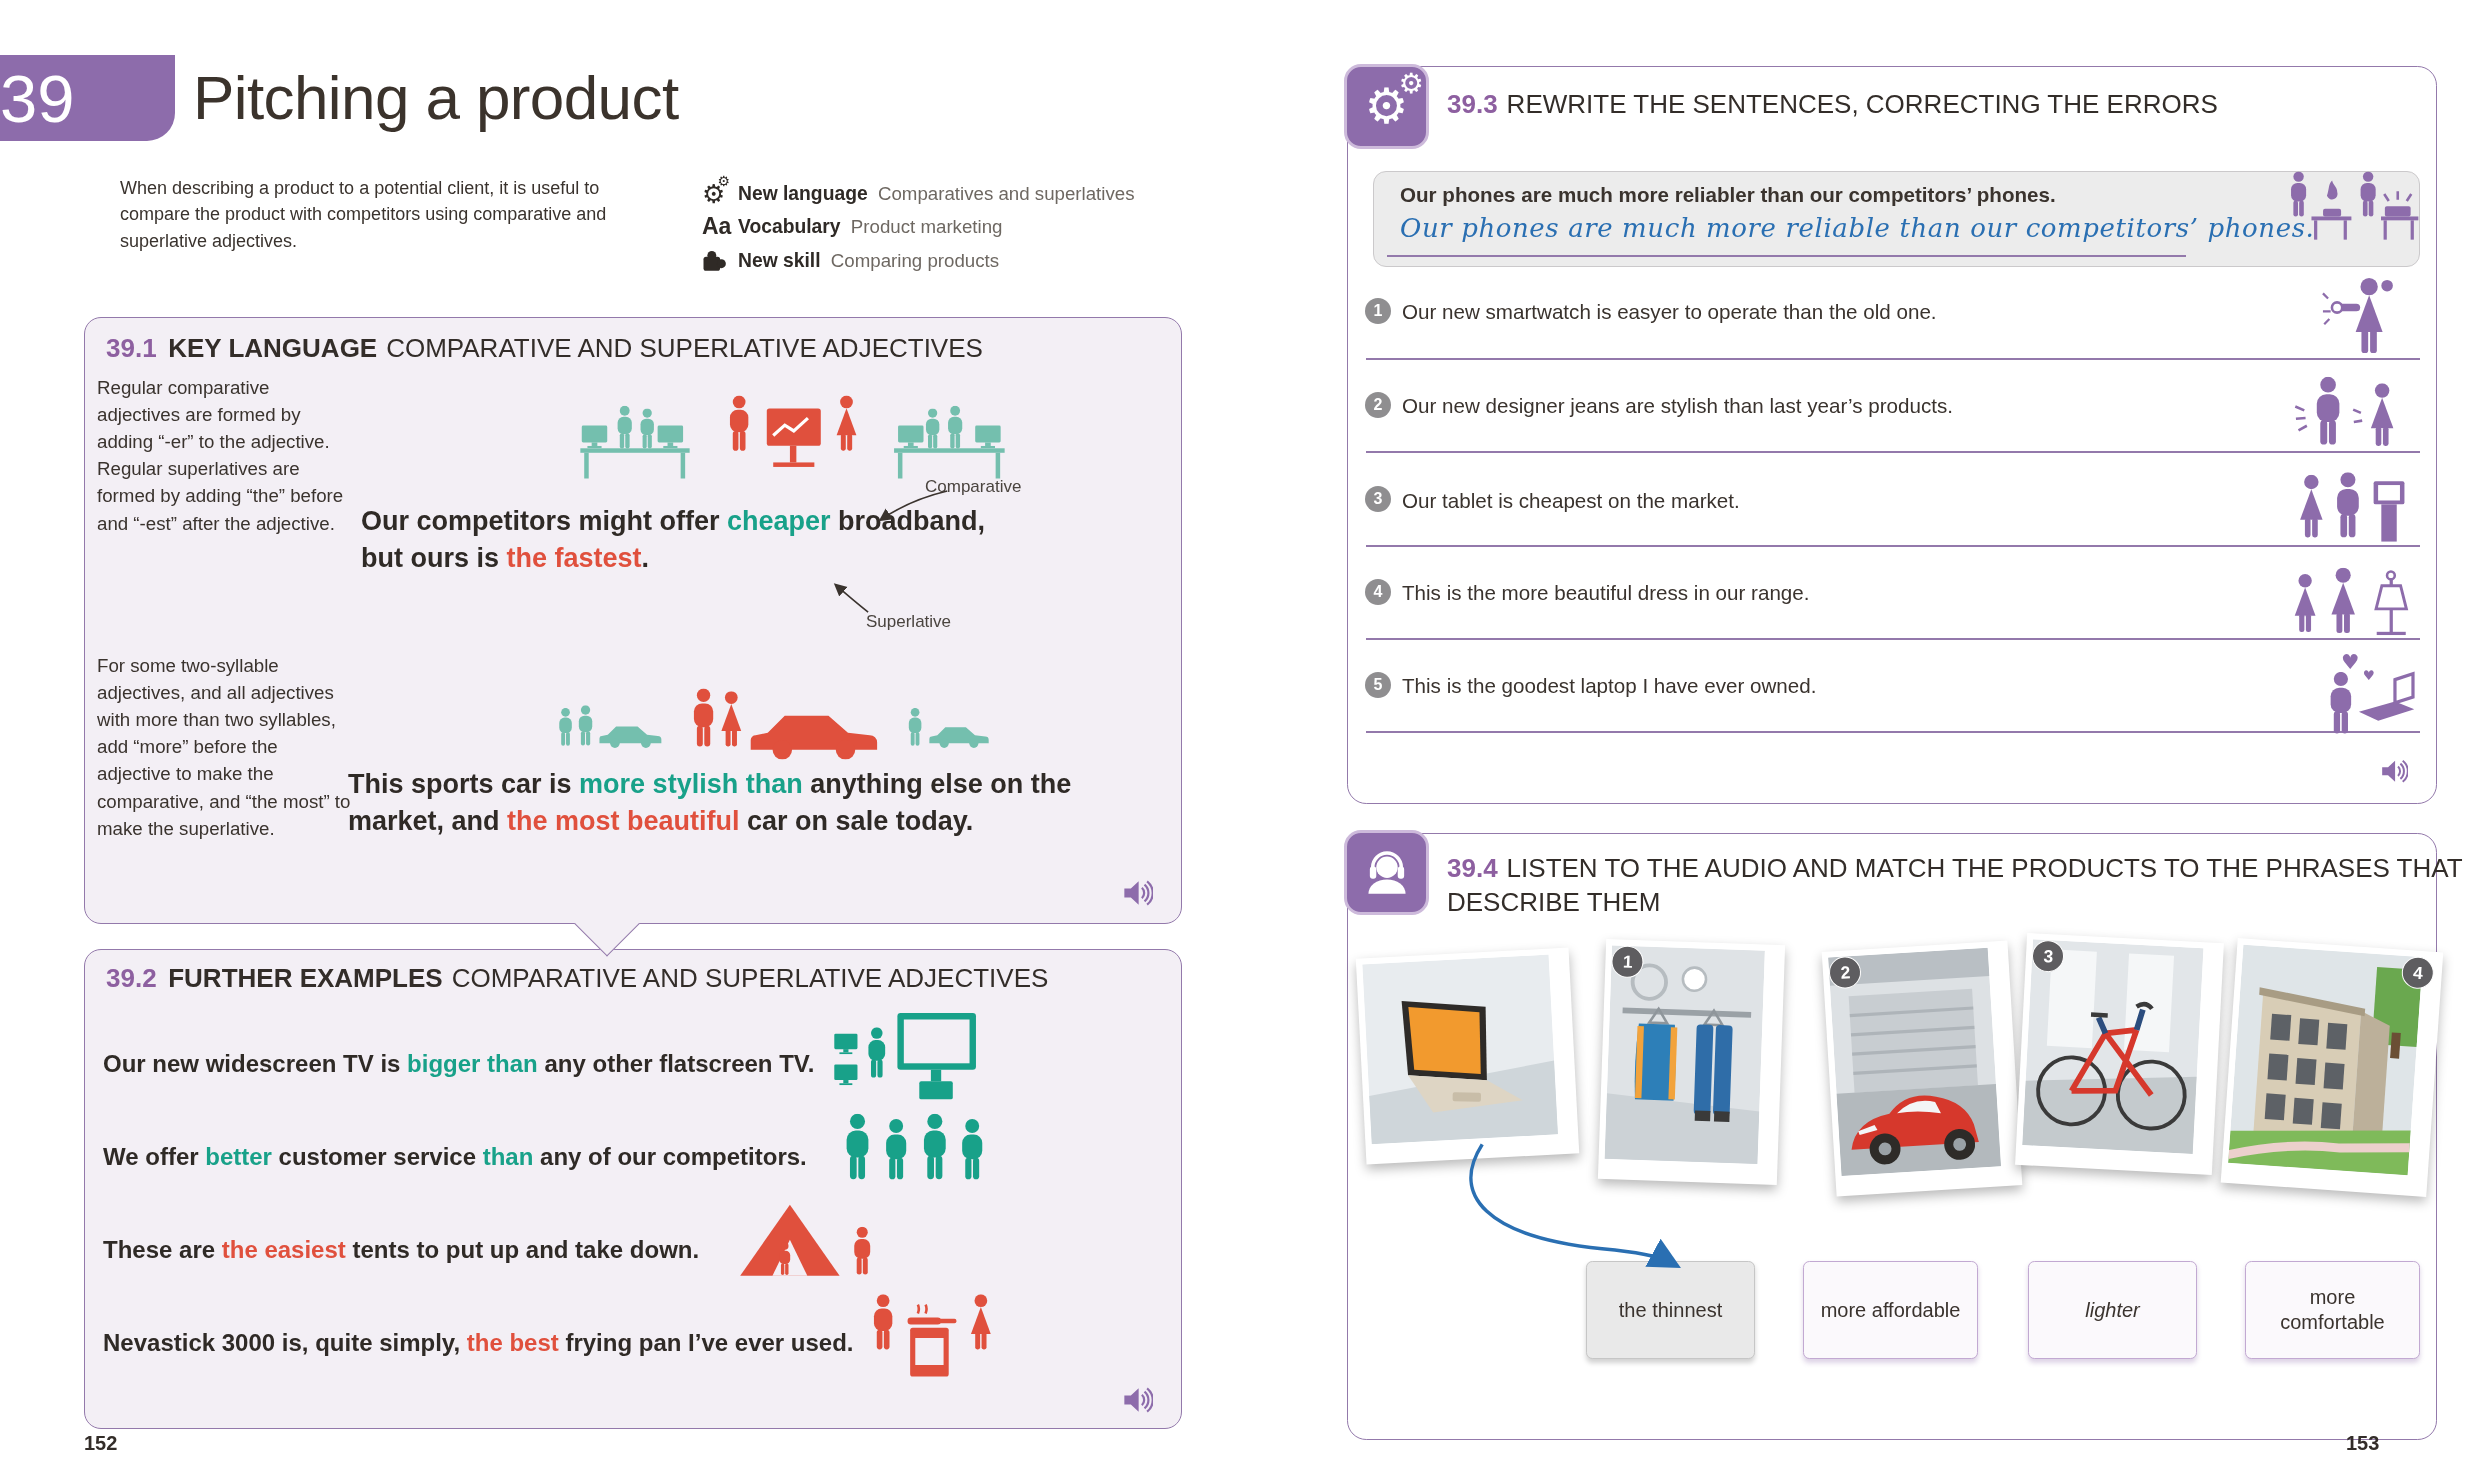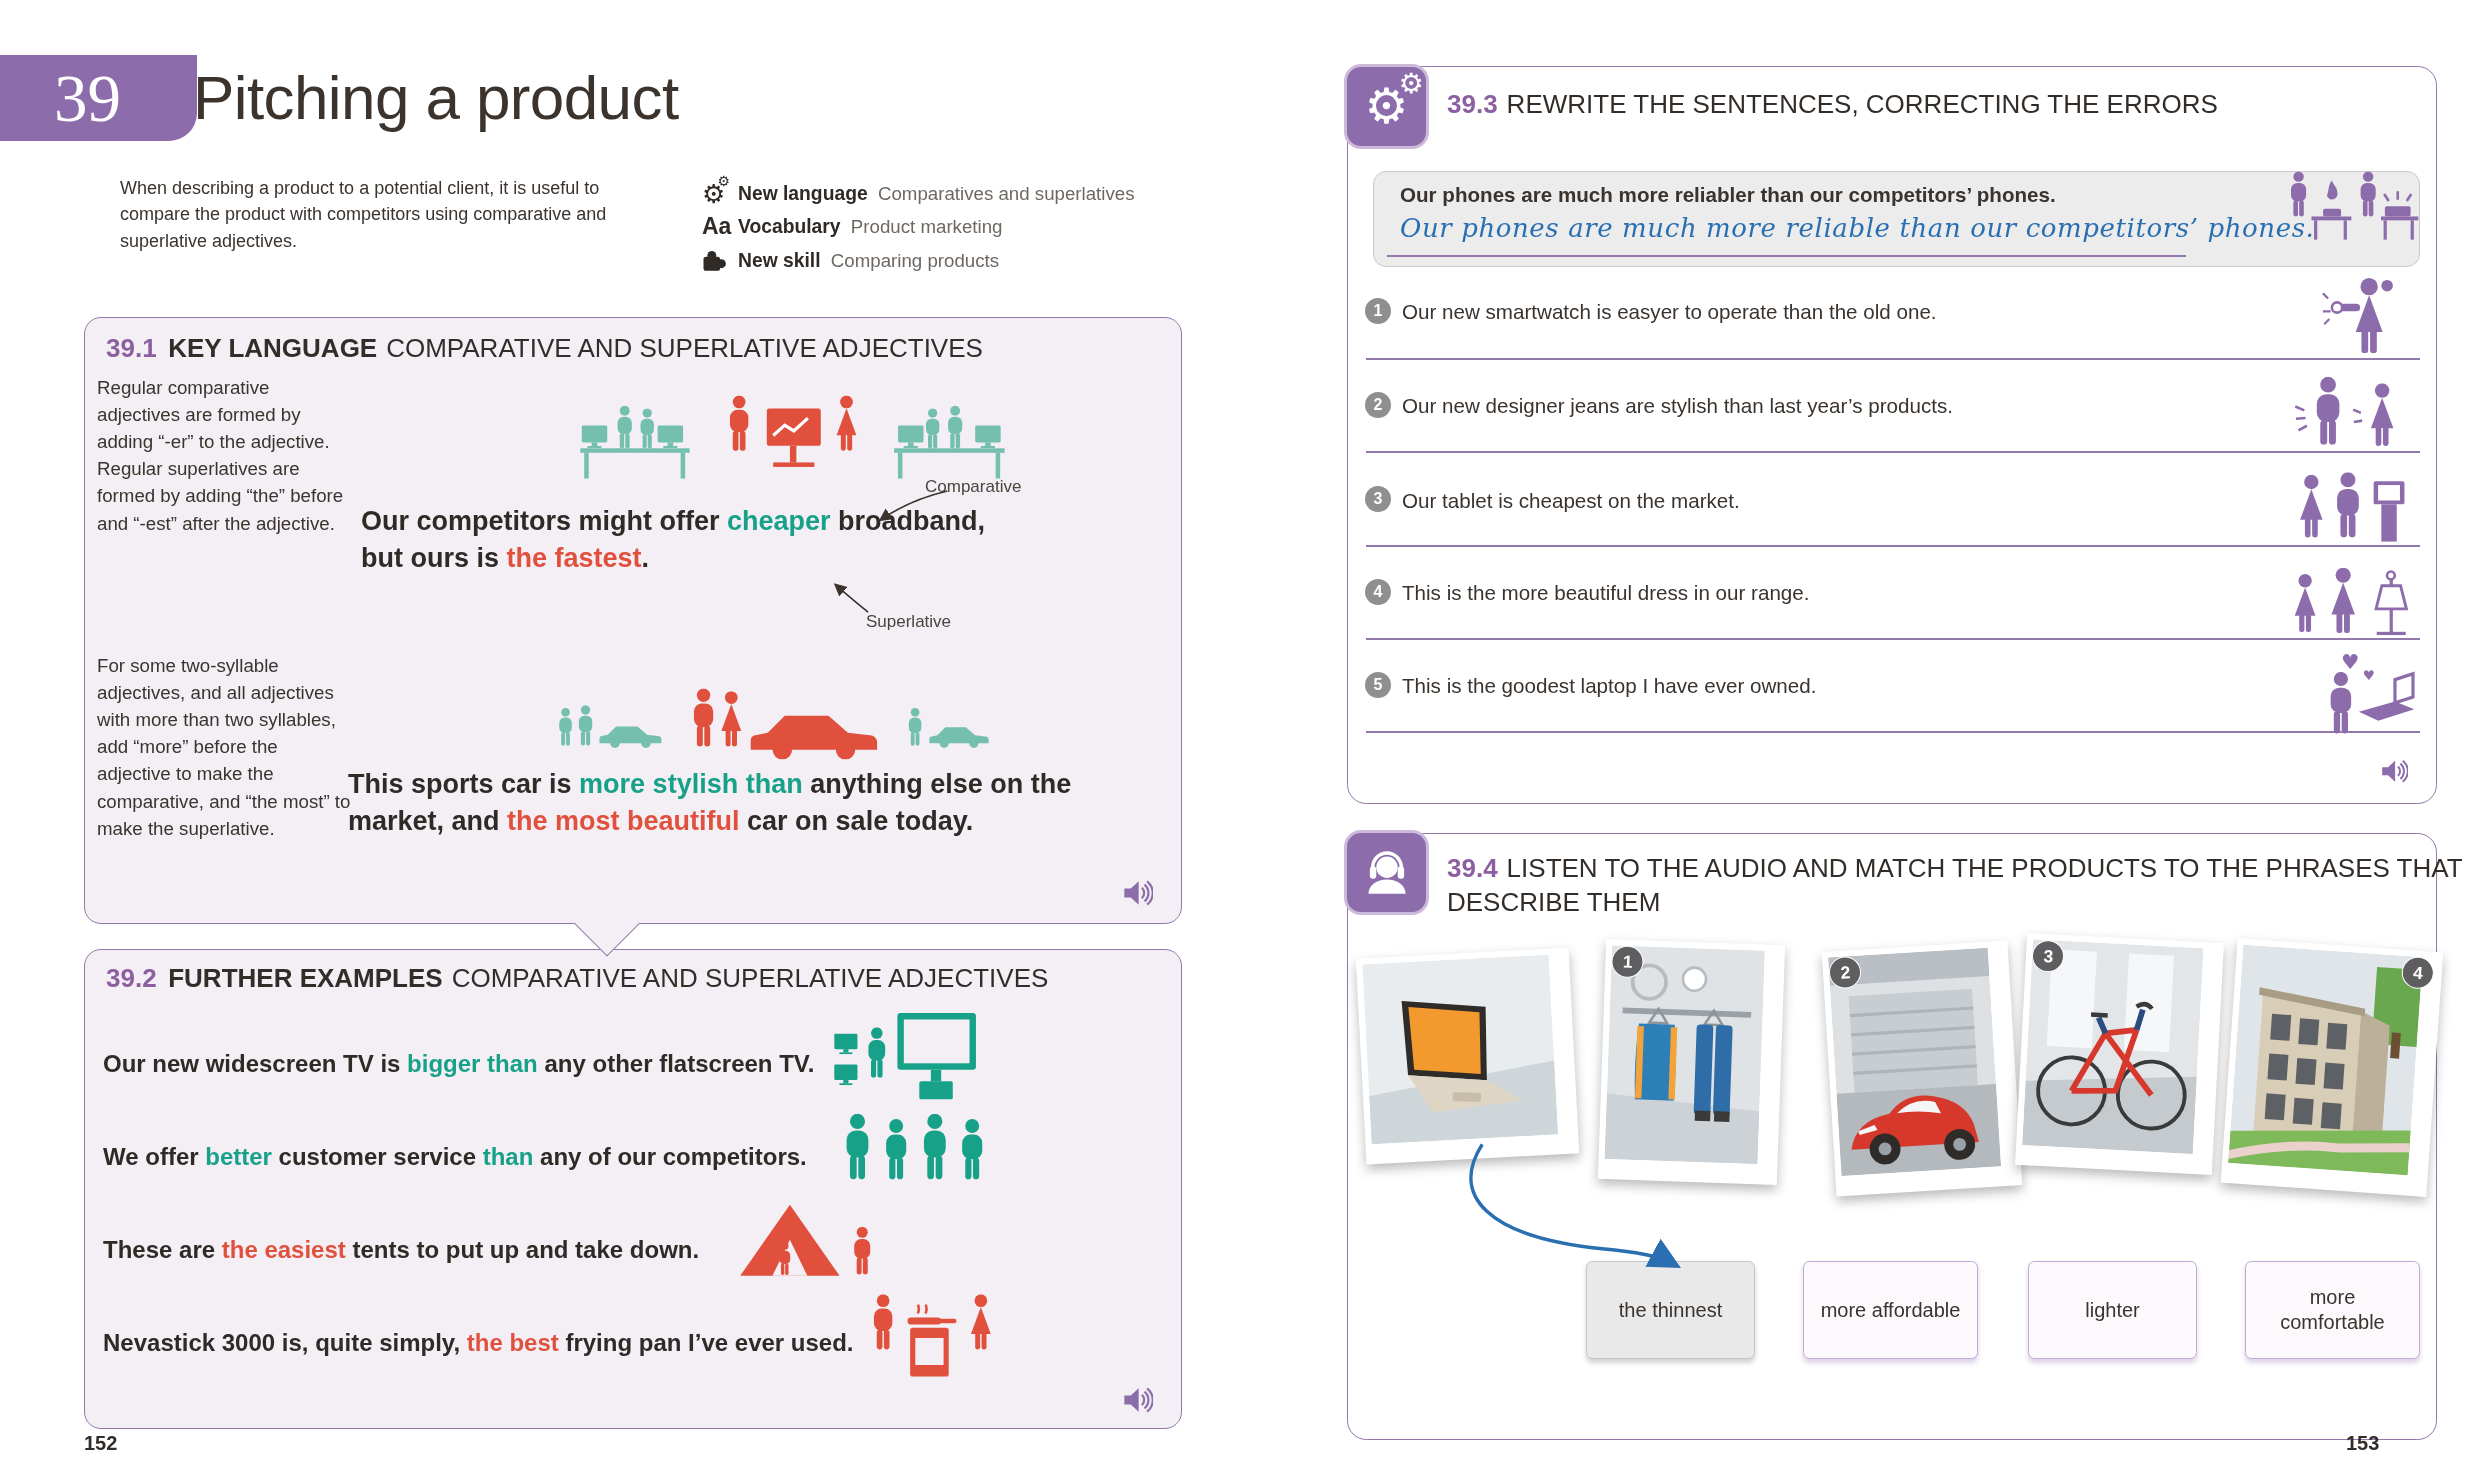--- a/index.html
+++ b/index.html
@@ -10,22 +10,22 @@
   #page{position:relative;width:2475px;height:1478px;background:#ffffff;
         font-family:"Liberation Sans", sans-serif;color:var(--ink);overflow:hidden;}
   .abs{position:absolute;}
   
   .lavbox{position:absolute;background:var(--lav);border:1.9px solid var(--pbord);border-radius:17px;}
   .wbox{position:absolute;background:#fff;border:1.9px solid var(--pbord);border-radius:19.3px;}
   .tail{position:absolute;left:584px;top:901px;width:45px;height:45px;background:var(--lav);
         border-left:1.9px solid var(--pbord);border-bottom:1.9px solid var(--pbord);
         transform:rotate(-45deg);z-index:3;}
   
-  .chapterbox{position:absolute;left:0;top:55px;width:197px;height:86px;background:var(--purple);
-              border-radius:0 0 28px 0;display:flex;align-items:center;justify-content:center;font-family:Liberation Serif, serif;}
+  .chapterbox{position:absolute;left:0;top:55px;width:175px;height:86px;background:var(--purple);
+              border-radius:0 0 28px 0;display:flex;align-items:center;justify-content:flex-start;}
   .chapternum{color:#fff;font-size:67px;padding-right:22px;line-height:1;}
   .title{position:absolute;left:193px;top:62px;font-size:62px;color:#3b332c;letter-spacing:-0.6px;}
   .intro{position:absolute;left:84px;top:175px;width:548px;font-size:18px;line-height:1.47;color:var(--ink);margin-left:36px;}
   
   .sb-row{position:absolute;left:702px;height:31px;display:flex;align-items:center;}
   .sb-icon{width:36px;display:flex;align-items:center;color:#2f2a26;position:relative;}
   .sb-label{font-weight:700;font-size:19.3px;color:#2f2a26;margin-right:10.3px;white-space:nowrap;}
   .sb-value{font-size:18.7px;color:#6e6862;white-space:nowrap;}
   .gear-big{font-size:26px;font-family:"DejaVu Sans",sans-serif;line-height:1;}
   .gear-small{position:absolute;left:15.5px;top:-7.7px;font-size:14px;font-family:"DejaVu Sans",sans-serif;}
@@ -477,18 +477,18 @@
     <defs>
         <marker id="ah3" markerWidth="10" markerHeight="10" refX="6" refY="4.5" orient="auto">
           <path d="M0,0 L9,4.5 L0,9 Z" fill="#2a6fb2"></path>
         </marker>
       </defs>
     <path d="M64,8 C14,86 70,152 250,170 C300,175 336,180 358,192" stroke="#2a6fb2" stroke-width="5.5" fill="none" marker-end="url(#ah3)"></path>
   </svg>
 
   <div class="phrase example" style="left:1586px;width:169px;">the thinnest</div>
   <div class="phrase" style="left:1803px;width:175px;">more affordable</div>
-  <div class="phrase" style="left:2028px;width:169px;">lighter</div>
+  <div class="phrase" style="left:2028px;width:169px;font-style:italic;">lighter</div>
   <div class="phrase" style="left:2245px;width:175px;">more comfortable</div>
 
   <div class="pgnum" style="left:2346px;width:72px;">153</div>
 </div>
 
 
 </body></html>

